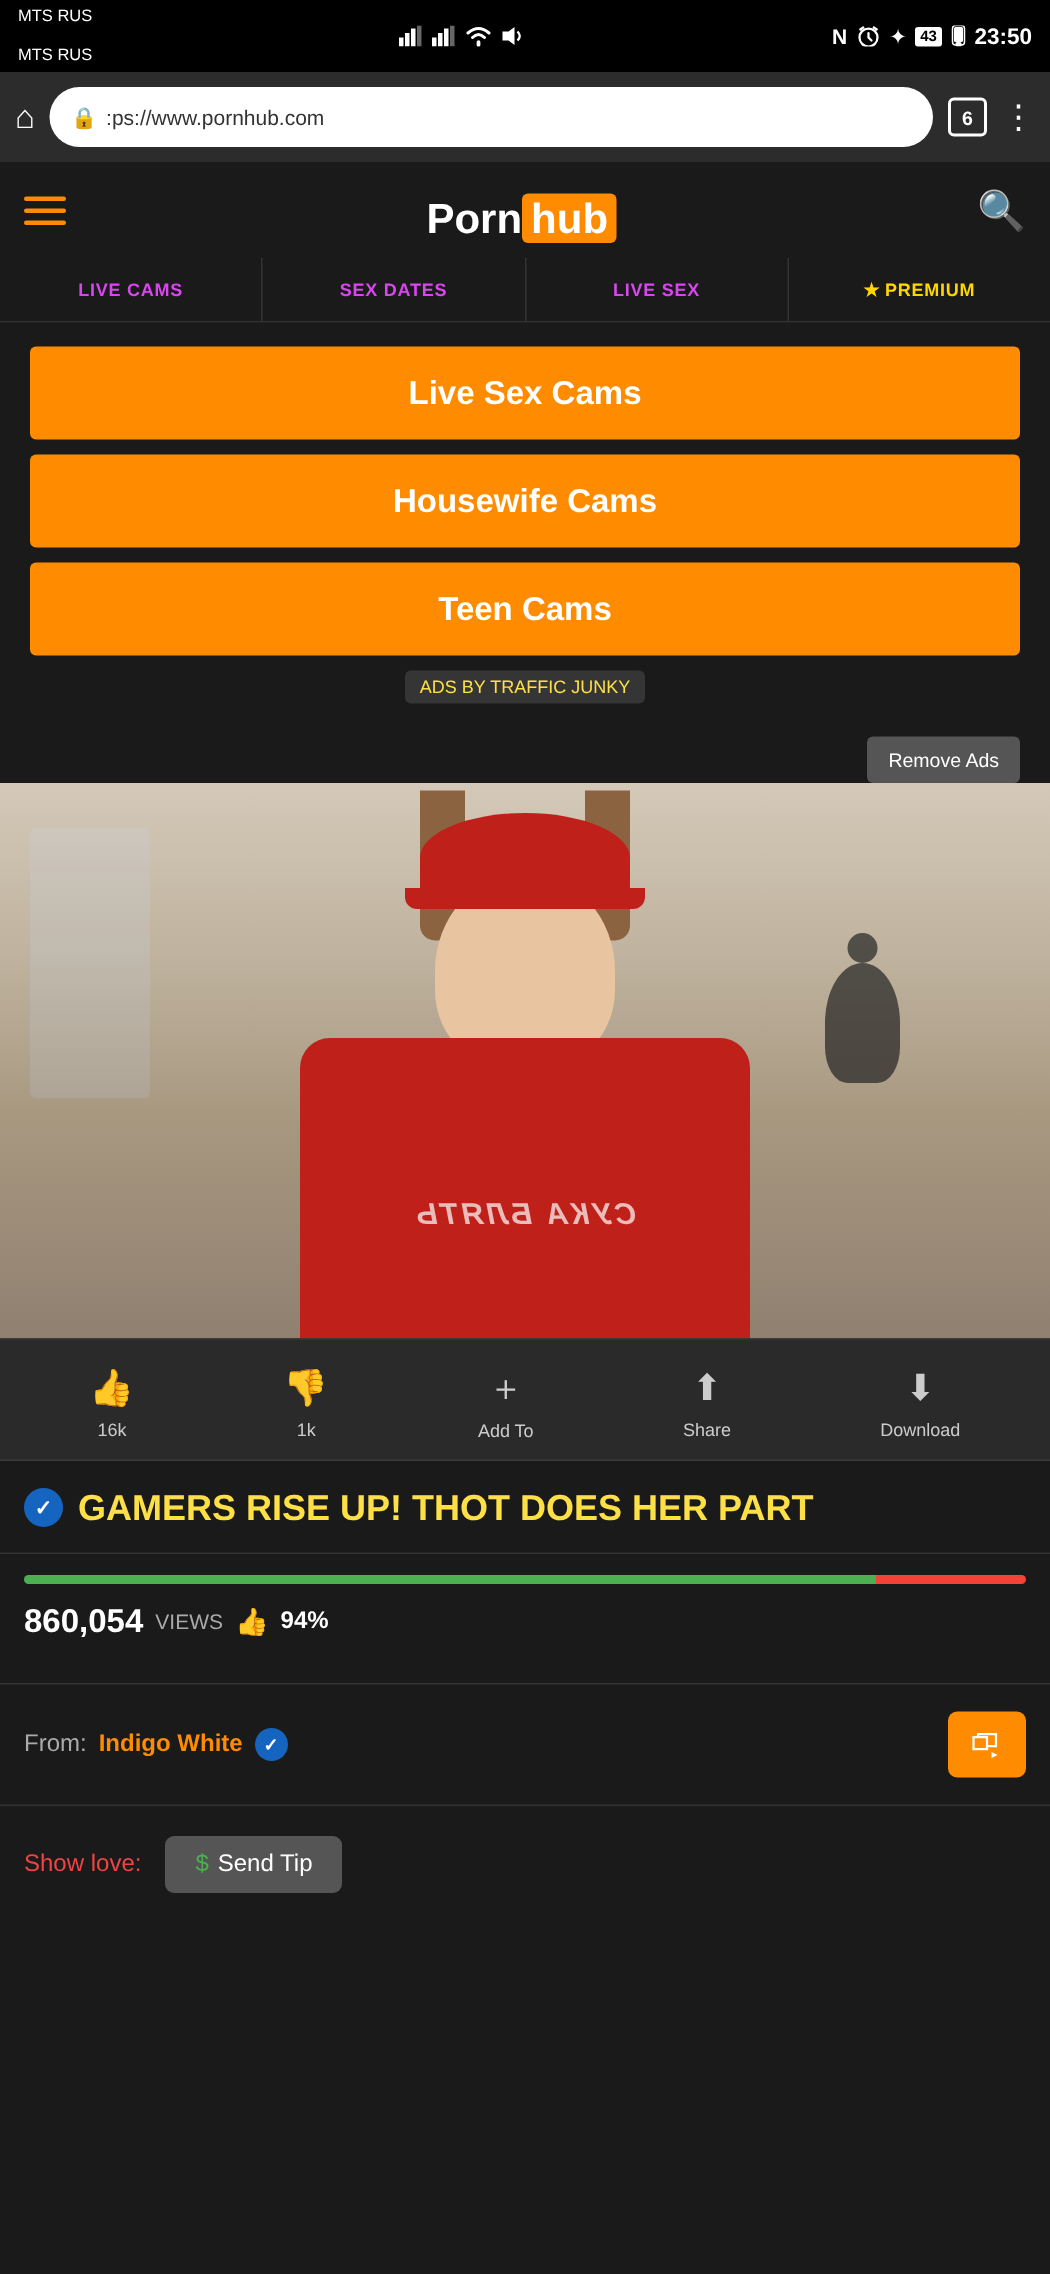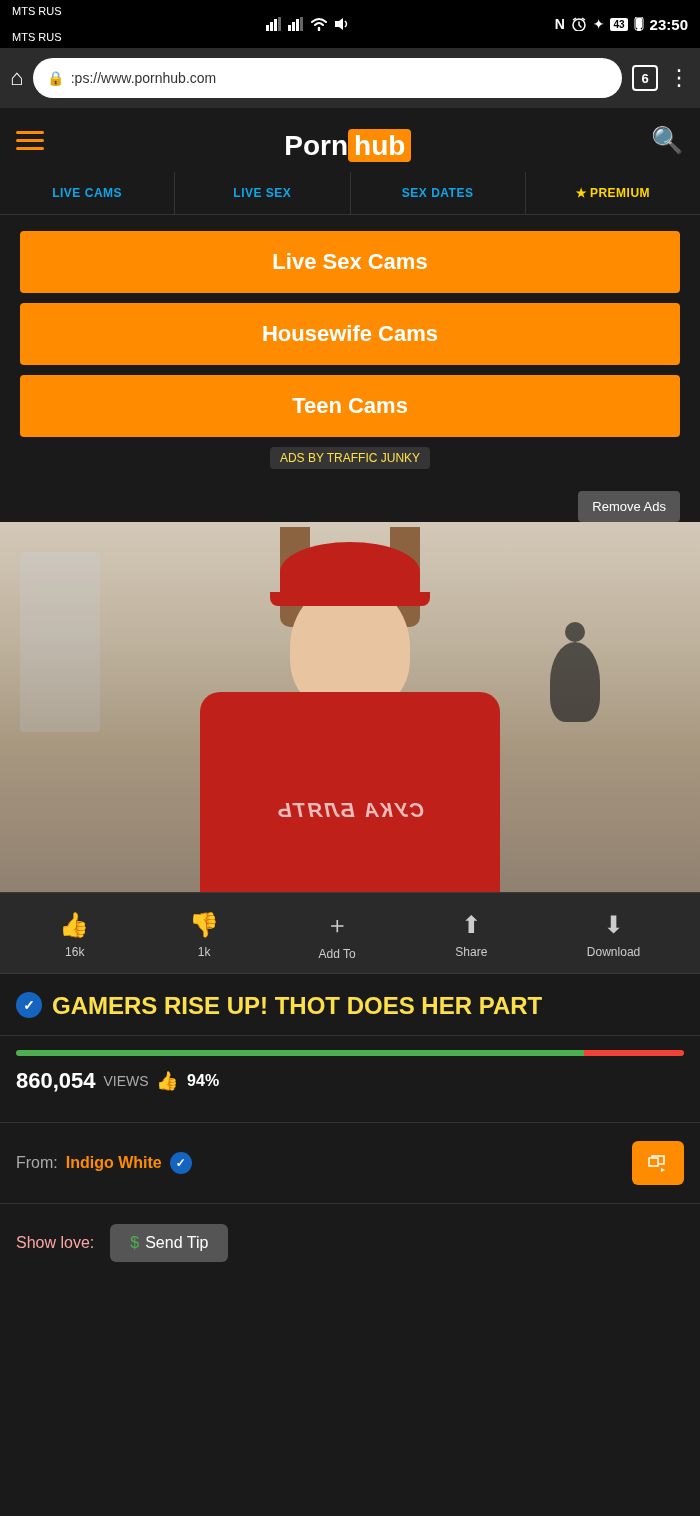--- a/index.html
+++ b/index.html
@@ -128,21 +128,21 @@
       display: flex;
       background: #1a1a1a;
       border-bottom: 1px solid #333;
     }
     .nav-tab {
       flex: 1;
       text-align: center;
       padding: 14px 4px;
       font-size: 12px;
       font-weight: bold;
-      color: #0ea5e9;
+      color: #d946ef;
       border-right: 1px solid #333;
       letter-spacing: 0.5px;
     }
     .nav-tab:last-child { border-right: none; }
     .nav-tab.premium {
       color: #ffd700;
     }
     .star-icon { color: #ffd700; margin-right: 3px; }
 
     
@@ -448,21 +448,21 @@
       margin: 0 -16px;
     }
     .show-love-section {
       padding: 20px 0;
       display: flex;
       align-items: center;
       gap: 16px;
     }
     .show-love-label {
       font-size: 16px;
-      color: #fca5a5;
+      color: #ef4444;
     }
     .send-tip-btn {
       background: #555;
       color: #fff;
       border: none;
       border-radius: 6px;
       padding: 10px 20px;
       font-size: 16px;
       cursor: pointer;
       display: flex;
@@ -544,22 +544,22 @@
     <span></span>
   </div>
   <div class="logo">
     <span>Porn</span><span class="hub">hub</span>
   </div>
   <span class="search-icon">🔍</span>
 </div>
 
 <div class="nav-tabs">
   <div class="nav-tab">LIVE CAMS</div>
+  <div class="nav-tab">SEX DATES</div>
   <div class="nav-tab">LIVE SEX</div>
-  <div class="nav-tab">SEX DATES</div>
   <div class="nav-tab premium">
     <span class="star-icon">★</span><span>PREMIUM</span>
   </div>
 </div>
 
 <div class="ad-banner">
   <button class="ad-btn">Live Sex Cams</button>
   <button class="ad-btn">Housewife Cams</button>
   <button class="ad-btn">Teen Cams</button>
   <span class="ads-label">ADS BY TRAFFIC JUNKY</span>

